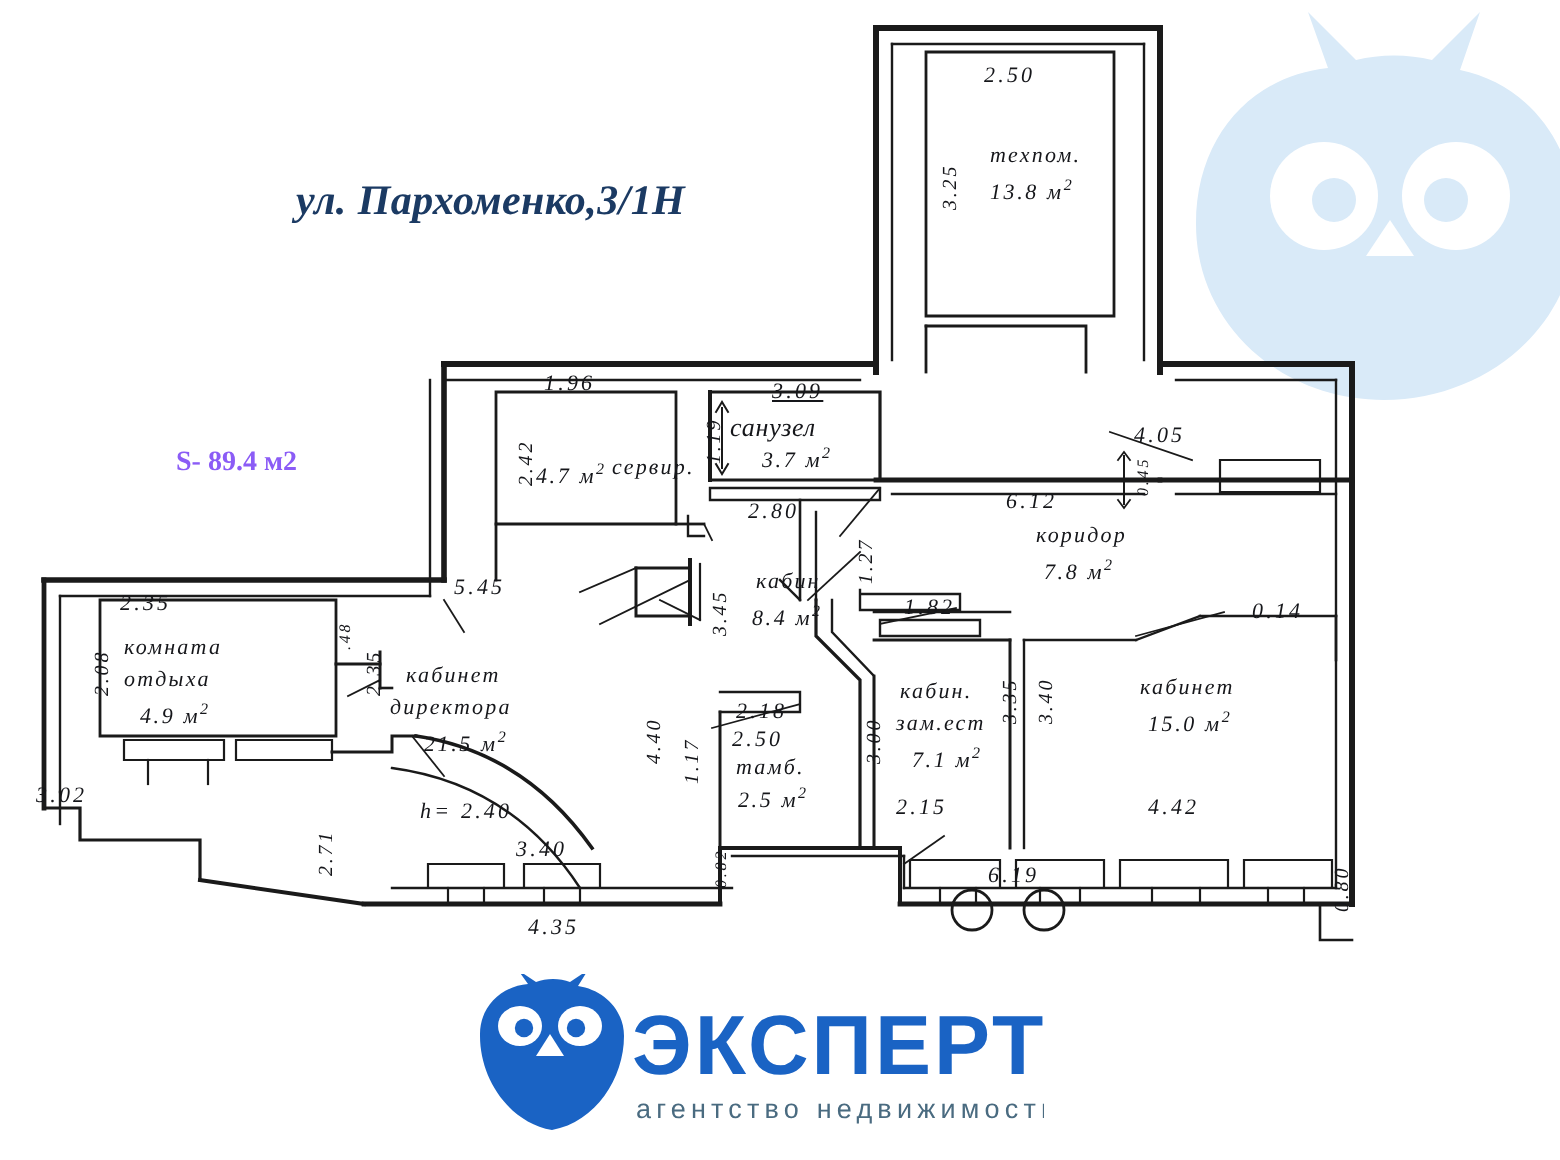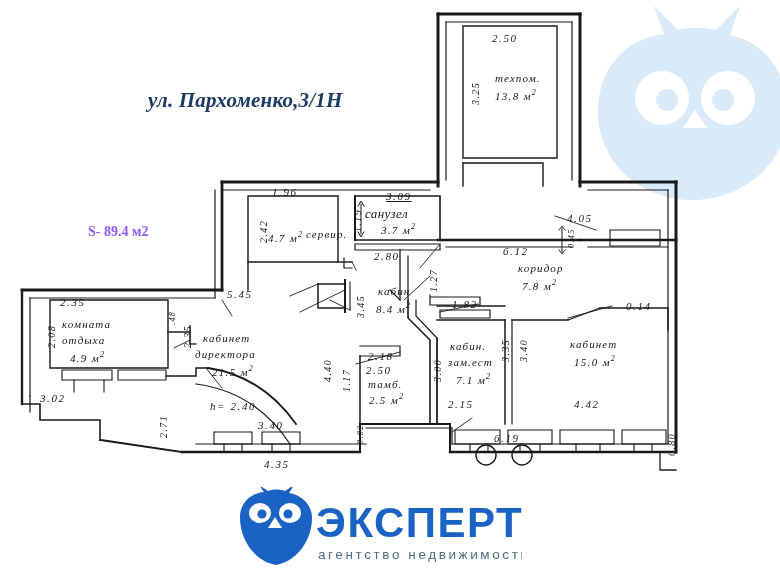--- a/index.html
+++ b/index.html
@@ -330,21 +330,21 @@
   <div class="lbl dim" style="left:503px; top:245px;">6.12</div>
   <div class="lbl dim-v" style="left:567px; top:248px; font-size:8px;">0.45</div>
 
   <div class="lbl dim" style="left:227px; top:288px;">5.45</div>
   <div class="lbl dim" style="left:210px; top:400px;">h= 2.40</div>
   <div class="lbl dim" style="left:258px; top:419px;">3.40</div>
   <div class="lbl dim" style="left:264px; top:458px;">4.35</div>
 
   <div class="lbl dim" style="left:60px; top:296px;">2.35</div>
   <div class="lbl dim-v" style="left:46px; top:348px;">2.08</div>
-  <div class="lbl dim" style="left:40px; top:392px;text-align:center;">3.02</div>
+  <div class="lbl dim" style="left:18px; top:392px;text-align:center;">3.02</div>
   <div class="lbl dim-v" style="left:168px; top:325px; font-size:8px;">.48</div>
   <div class="lbl dim-v" style="left:182px; top:348px;">2.35</div>
   <div class="lbl dim-v" style="left:158px; top:438px;">2.71</div>
 
   <div class="lbl dim-v" style="left:355px; top:318px;">3.45</div>
   <div class="lbl dim-v" style="left:428px; top:292px;">1.27</div>
   <div class="lbl dim" style="left:452px; top:298px;">1.82</div>
 
   <div class="lbl dim" style="left:368px; top:350px;">2.18</div>
   <div class="lbl dim" style="left:366px; top:364px;">2.50</div>

